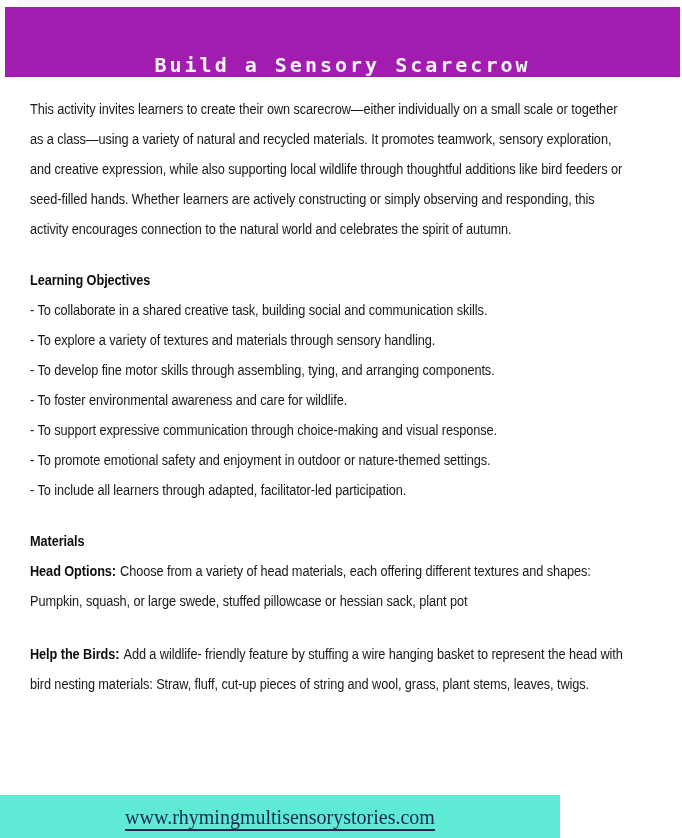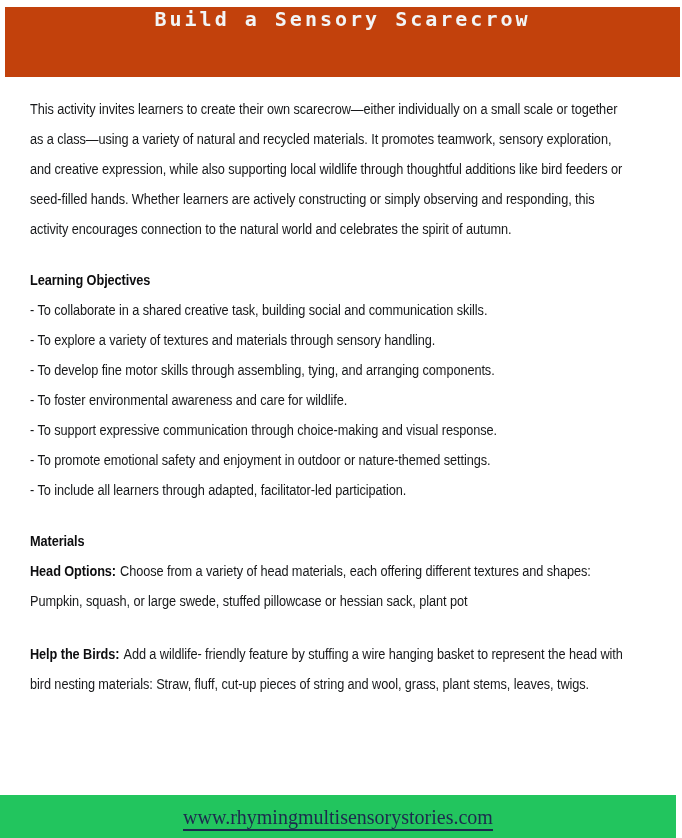--- a/index.html
+++ b/index.html
@@ -11,23 +11,23 @@
     height: 838px;
     background: #ffffff;
     position: relative;
     overflow: hidden;
     font-family: "Liberation Sans", sans-serif;
   }
   
   .title-bar {
     margin: 7px 2px 0 5px;
     height: 70px;
-    background: #c2410c;
+    background: #a21caf;
     display: flex;
-    align-items: flex-start;
+    align-items: flex-end;
     justify-content: center;
   }
   .title-bar h1 {
     margin: 0;
     font-family: "DejaVu Sans Mono", monospace;
     font-size: 20px;
     font-weight: bold;
     letter-spacing: 3px;
     color: #f2f5f7;
   }
@@ -60,23 +60,23 @@
   .entry-label {
     font-weight: bold;
     color: #0d0d0f;
     margin-right: 5px;
   }
   
   .footer {
     position: absolute;
     left: 0;
     bottom: 0;
-    width: 676px;
+    width: 560px;
     height: 43px;
-    background: #22c55e;
+    background: #5eead4;
     text-align: center;
     box-sizing: border-box;
     padding-top: 11px;
   }
   .footer a {
     font-family: "Liberation Serif", serif;
     font-size: 20px;
     color: #1d2a4e;
     text-decoration: none;
     border-bottom: 2.5px solid #1d2a4e;

